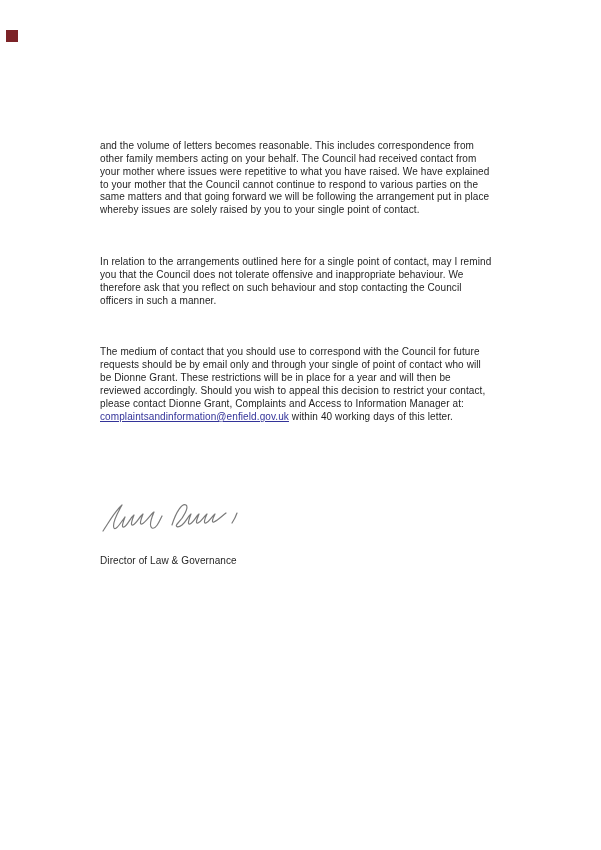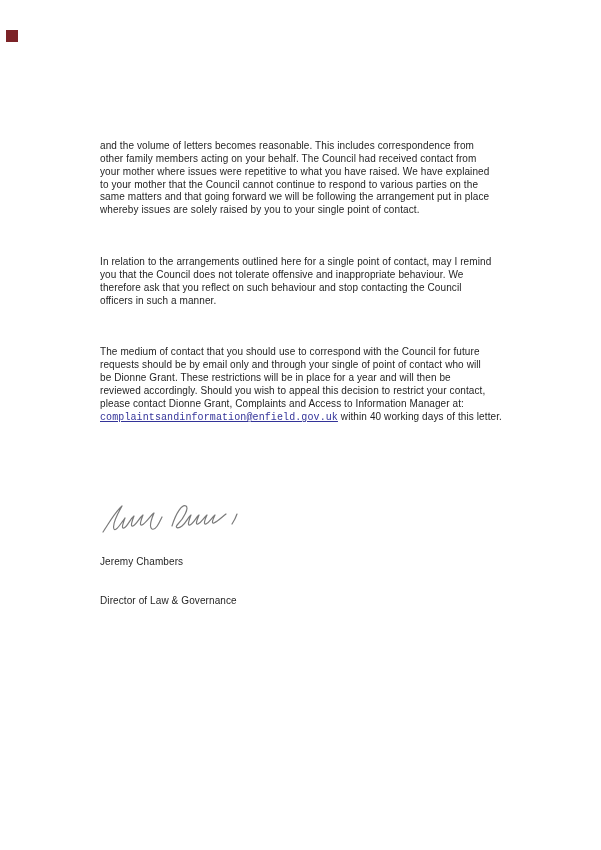--- a/index.html
+++ b/index.html
@@ -35,21 +35,20 @@
   }
   .para {
     margin: 0 0 12.9px 0;
     padding: 0;
   }
   .para.closing { margin-bottom: 8px; }
   .para.tight { margin: 0; }
   .email-link {
     text-decoration: underline;
     cursor: pointer;
-    font-family: Liberation Mono, monospace;
   }
   .signature {
     height: 32px;
     margin: 0 0 9px 2px;
   }
   .signature svg { display: block; }
 </style>
 </head>
 <body>
 
@@ -77,16 +76,15 @@
     <div class="signature">
       <svg width="142" height="32" viewBox="0 0 142 32">
         <g fill="none" stroke="#7a7a7a" stroke-width="1.2" stroke-linecap="round" stroke-linejoin="round">
           <path d="M1,30 C6,23 12,11 20,4 C16,11 10,23 12,27 C14,30 19,21 23,16 C21,21 19,27 22,26 C26,24 28,17 32,14 C30,19 28,25 31,24 C35,22 37,16 41,13 C39,18 37,24 40,23 C44,21 48,14 52,11 C50,16 46,25 50,27 C54,29 58,19 60,15"></path>
           <path d="M70,24 C74,11 80,2 84,4 C87,6 82,16 76,22 C72,26 76,27 80,24 C84,21 86,15 89,13 C87,18 85,24 88,23 C92,21 94,15 97,13 C95,18 93,23 96,22 C100,20 102,15 105,13 C103,17 101,23 104,22 C108,20 110,15 113,13 C111,17 109,22 112,21 C116,19 120,15 124,12"></path>
           <path d="M130,22 C132,19 134,15 135,12"></path>
         </g>
       </svg>
     </div>
 
-    <p class="para tight">Jeremy Chambers</p>
     <p class="para tight">Director of Law &amp; Governance</p>
   </div>
 </div>
 
 </body></html>

